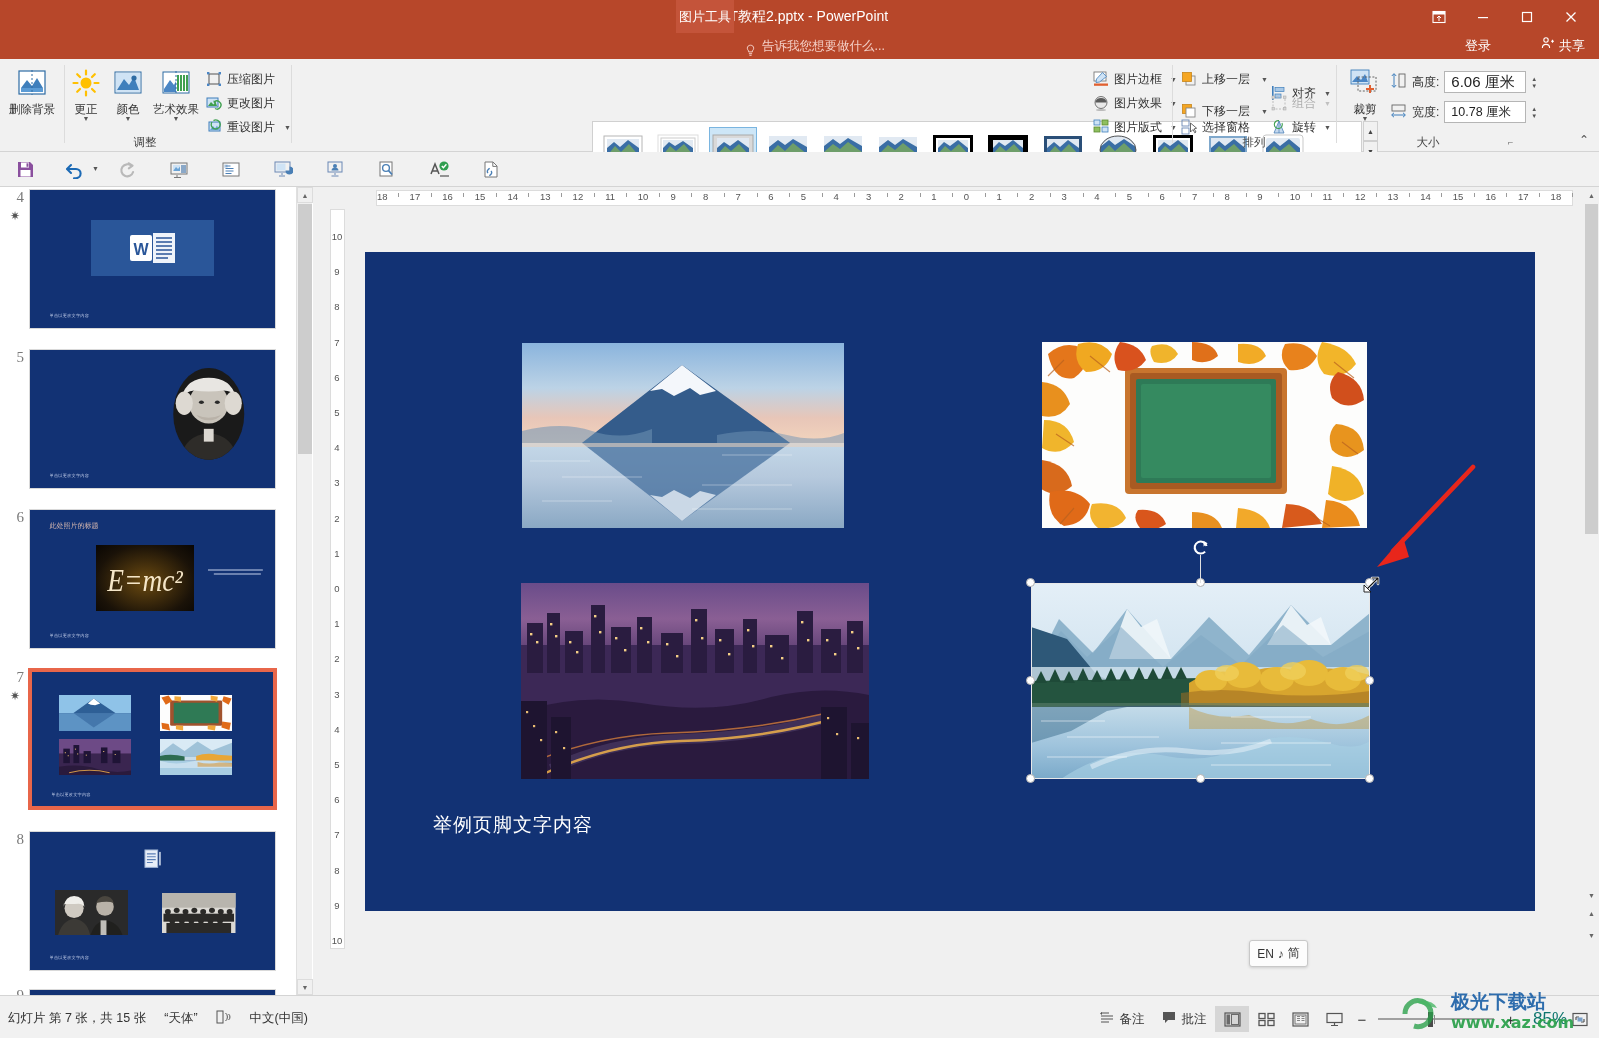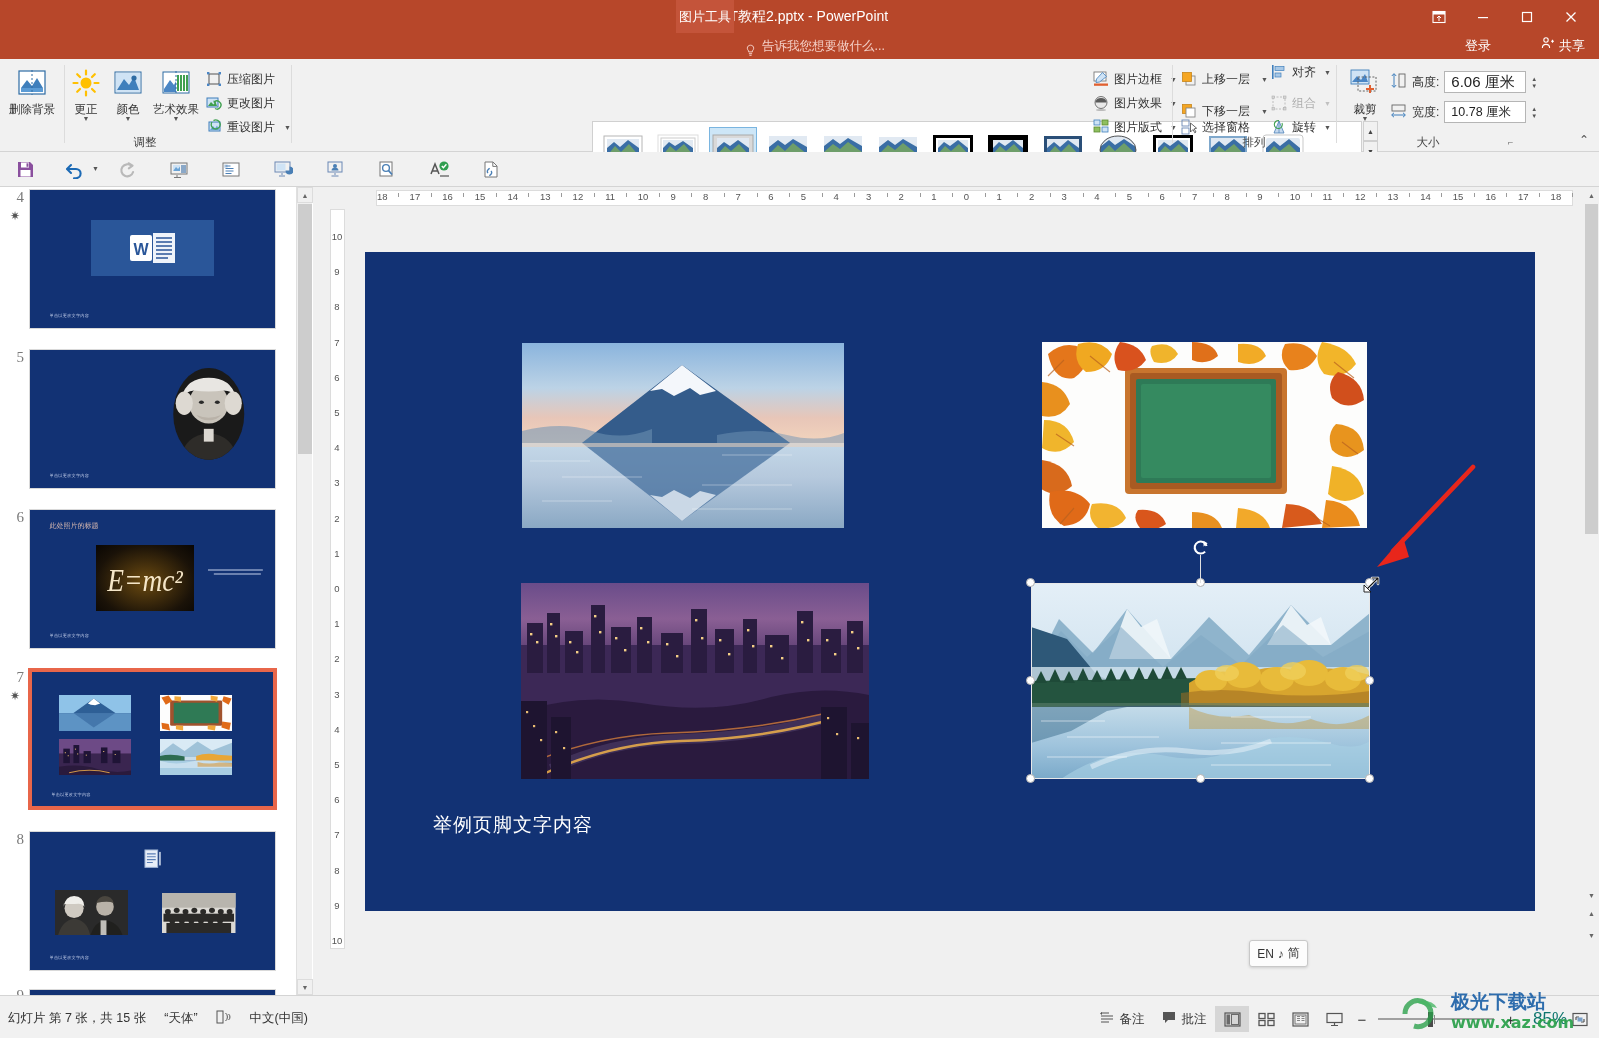--- a/index.html
+++ b/index.html
@@ -573,21 +573,21 @@
         <span class="ic">
           <svg width="16" height="16" viewBox="0 0 16 16">
               <rect x="1" y="1" width="7" height="6" fill="none" stroke="#6a88b5" stroke-width=".9"></rect>
               <rect x="1" y="9" width="7" height="6" fill="none" stroke="#6a88b5" stroke-width=".9"></rect>
               <path d="M9.5 4 L9.5 13 L12 10.5 L13.8 13.8 L15 13 L13.2 9.8 L15.6 9.2 Z" fill="#fff" stroke="#444" stroke-width=".8"></path>
             </svg>
         </span>
         <span>选择窗格</span>
       </div>
 
-      <div class="sm-btn" style="left:96px;top:2px;">
+      <div class="sm-btn" style="left:96px;top:23px;">
         <span class="ic">
           <svg width="16" height="16" viewBox="0 0 16 16">
               <rect x="1" y="1" width="1.6" height="14" fill="#3f7fbc"></rect>
               <rect x="4" y="2.5" width="9" height="4" fill="#a8c8e6" stroke="#3f7fbc" stroke-width=".7"></rect>
               <rect x="4" y="9" width="6" height="4" fill="#a8c8e6" stroke="#3f7fbc" stroke-width=".7"></rect>
             </svg>
         </span>
         <span>对齐</span>
         <span class="caret-dn" style="margin-left:3px;">▼</span>
       </div>

